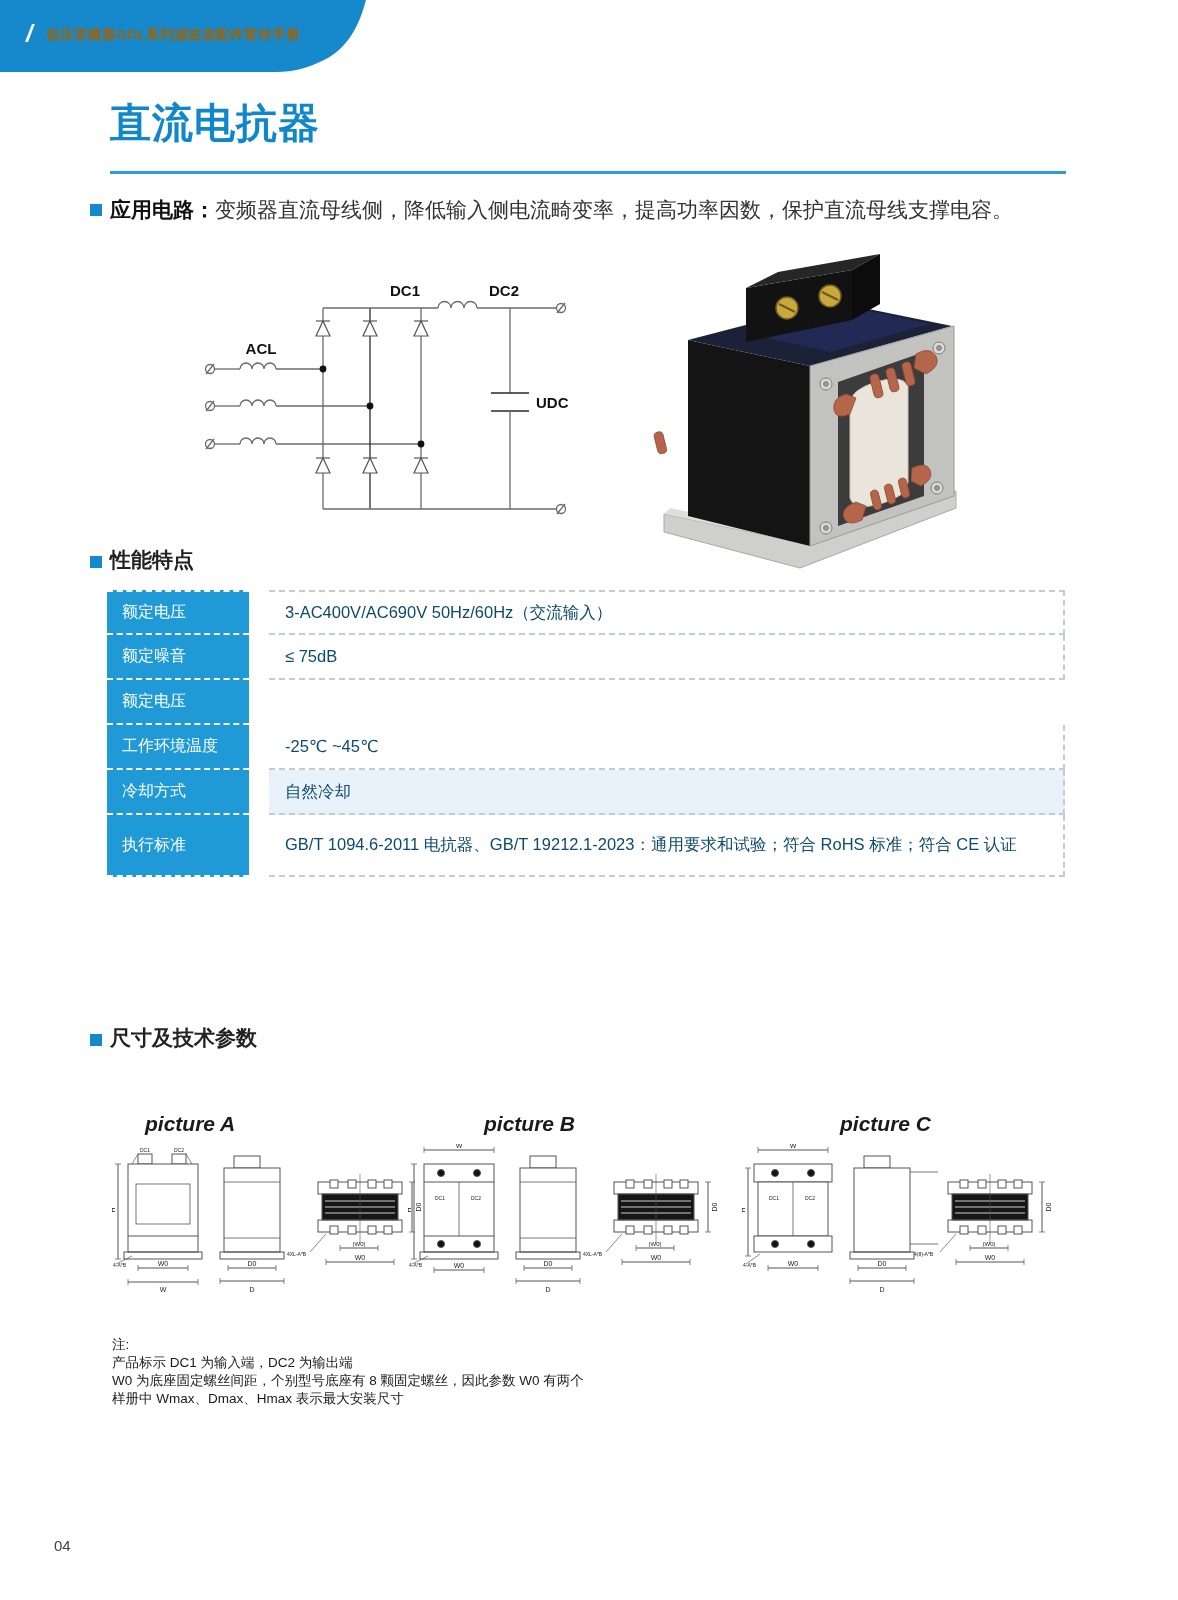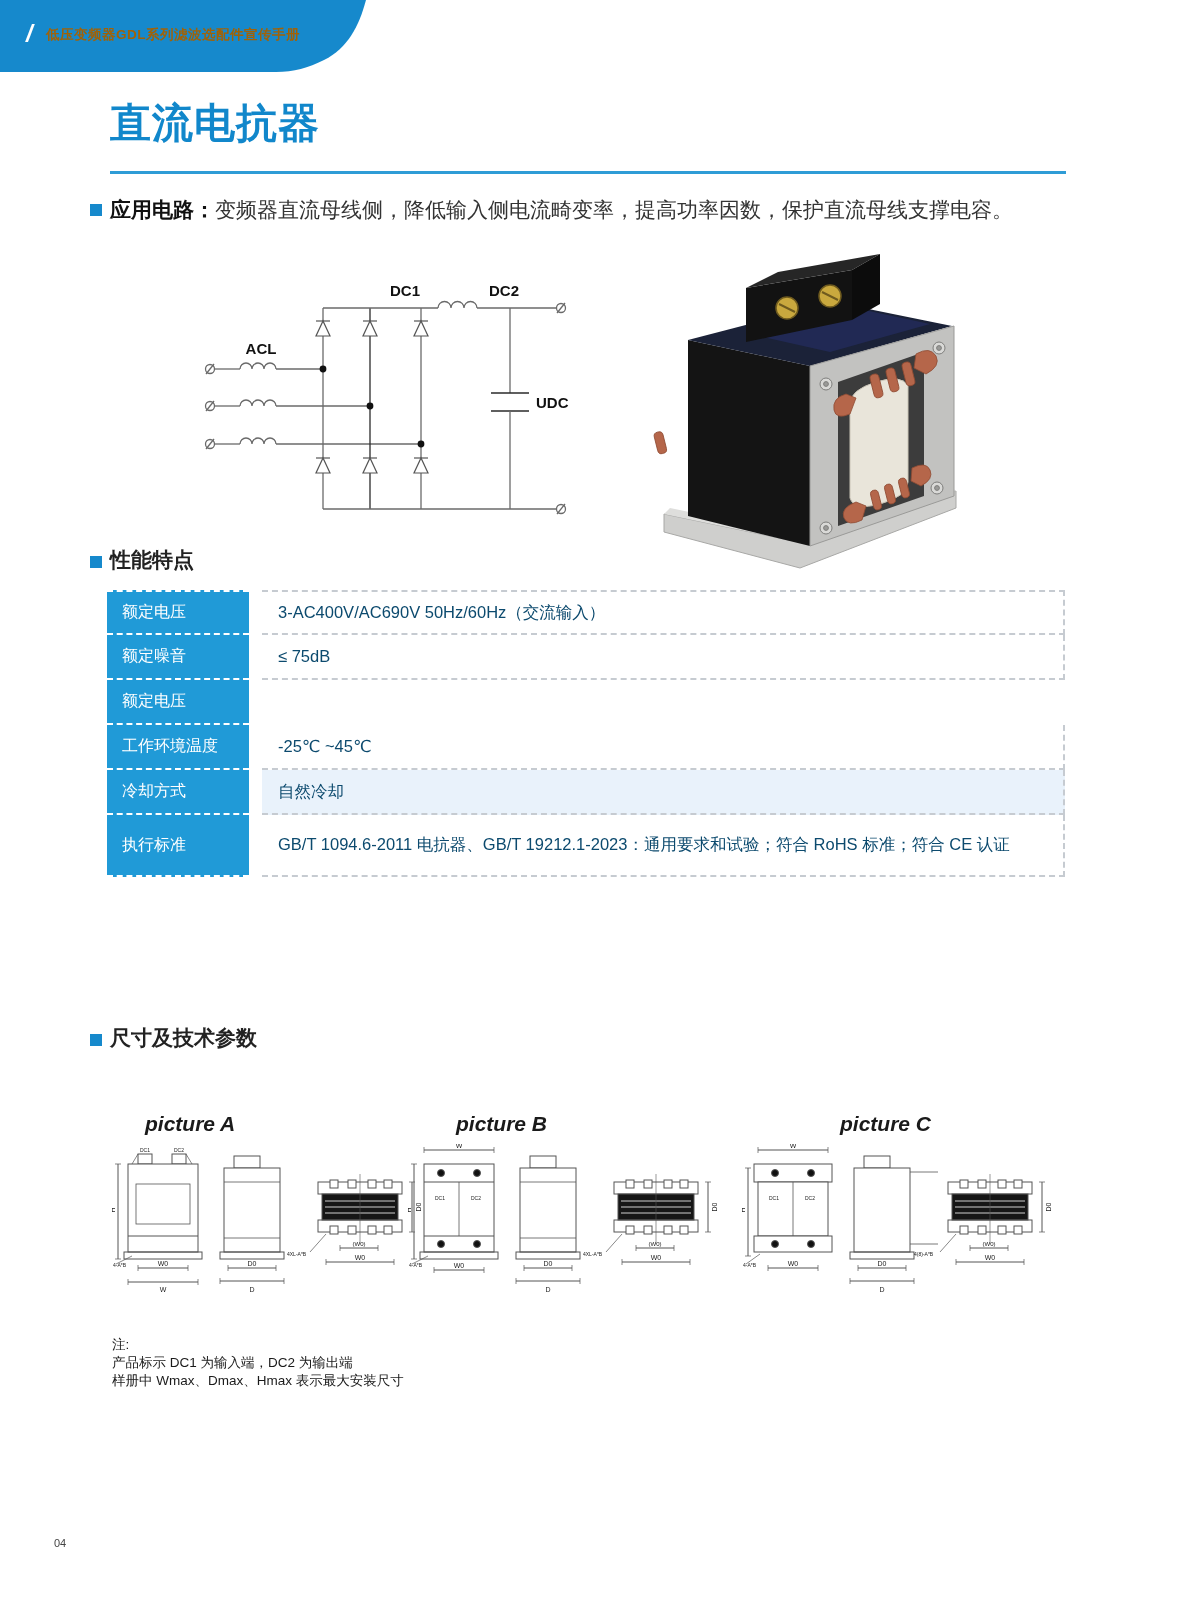--- a/index.html
+++ b/index.html
@@ -28,21 +28,21 @@
   .bullet{position:absolute;width:12px;height:12px;background:#1689cc;}
   .sec-head{position:absolute;font-size:21px;font-weight:bold;color:#222;white-space:nowrap;}
   .app-line{position:absolute;left:110px;top:196px;font-size:21px;white-space:nowrap;}
   .app-line b{font-weight:bold;color:#111;}
   .app-line span{color:#333;}
   
   .circuit{position:absolute;left:183px;top:256px;}
   .photo{position:absolute;left:650px;top:244px;}
   
   .ftable{position:absolute;left:107px;top:590px;width:958px;}
-  .frow{display:flex;gap:13px;}
+  .frow{display:flex;gap:20px;}
   .fcell-label{
     width:142px;min-width:142px;background:#209ad7;color:#ffffff;font-size:16px;
     display:flex;align-items:center;padding-left:15px;box-sizing:border-box;
     border-bottom:2px dashed #ffffff;
   }
   .frow:first-child .fcell-label{border-top:2px dashed #ffffff;}
   .fcell-value{
     flex:1;display:flex;align-items:center;padding-left:16px;box-sizing:border-box;
     font-size:16.5px;color:#0c4a6e;border-bottom:2px dashed #c6cbd1;
     border-right:2px dashed #c6cbd1;
@@ -51,21 +51,21 @@
   .frow{height:45px;}
   .frow.tall{height:62px;}
   .frow.alt .fcell-value{background:#e9f2fb;}
   
   .pic-group{position:absolute;top:1112px;width:330px;}
   .pic-label{font-size:21px;font-weight:bold;font-style:italic;color:#1a1a1a;white-space:nowrap;}
   .pic-svg{margin-top:8px;}
   
   .notes{position:absolute;left:112px;top:1336px;font-size:13.5px;color:#1a1a1a;line-height:18px;}
   
-  .pageno{position:absolute;left:54px;top:1537px;font-size:11px;color:#444;}
+  .pageno{position:absolute;left:54px;top:1537px;font-size:15px;color:#444;}
   svg text{font-family:"Liberation Sans","DejaVu Sans",sans-serif;}
 </style>
 </head>
 <body>
 
 <div class="hdr">
   <svg width="380" height="72" viewBox="0 0 380 72">
     <path d="M0,0 H366 C359,26 348,48 324,60 C308,68 294,72 276,72 H0 Z" fill="#1689cc"></path>
   </svg>
   <span class="hdr-slash">/</span>
@@ -325,21 +325,21 @@
       <text x="140" y="148" text-anchor="middle">D</text>
       <text transform="rotate(-90 306 63)" x="306" y="66" text-anchor="middle">D0</text>
       <text x="247" y="102" text-anchor="middle" font-size="6">(W0)</text>
       <text x="248" y="116" text-anchor="middle">W0</text>
       <text x="175" y="112" font-size="5">4XL-A*B</text>
     </g>
   </svg>
 </div>
 
 <div class="pic-group" style="left:408px;">
-  <div class="pic-label" style="margin-left:48px;">picture B</div>
+  <div class="pic-label" style="margin-left:76px;">picture B</div>
   <svg class="pic-svg" width="320" height="152" viewBox="0 0 320 152">
     <g stroke="#555" stroke-width="1" fill="none">
 
       <line x1="16" y1="6" x2="86" y2="6"></line>
         <line x1="16" y1="3" x2="16" y2="9" stroke-width="0.7"></line>
         <line x1="86" y1="3" x2="86" y2="9" stroke-width="0.7"></line>
       <rect x="16" y="20" width="70" height="88" fill="#fff"></rect>
       <line x1="16" y1="38" x2="86" y2="38"></line>
       <circle cx="33" cy="29" r="3.5" fill="#111"></circle>
         <circle cx="69" cy="29" r="3.5" fill="#111"></circle>
@@ -486,16 +486,17 @@
       <text x="247" y="102" text-anchor="middle" font-size="6">(W0)</text>
       <text x="248" y="116" text-anchor="middle">W0</text>
       <text x="172" y="112" font-size="5">4(8)-A*B</text>
     </g>
   </svg>
 </div>
 
 <div class="notes">
   <div>注:</div>
   <div>产品标示 DC1 为输入端，DC2 为输出端</div>
+  <div>W0 为底座固定螺丝间距，个别型号底座有 8 颗固定螺丝，因此参数 W0 有两个</div>
   <div>样册中 Wmax、Dmax、Hmax 表示最大安装尺寸</div>
 </div>
 
 <div class="pageno">04</div>
 
 </body></html>

